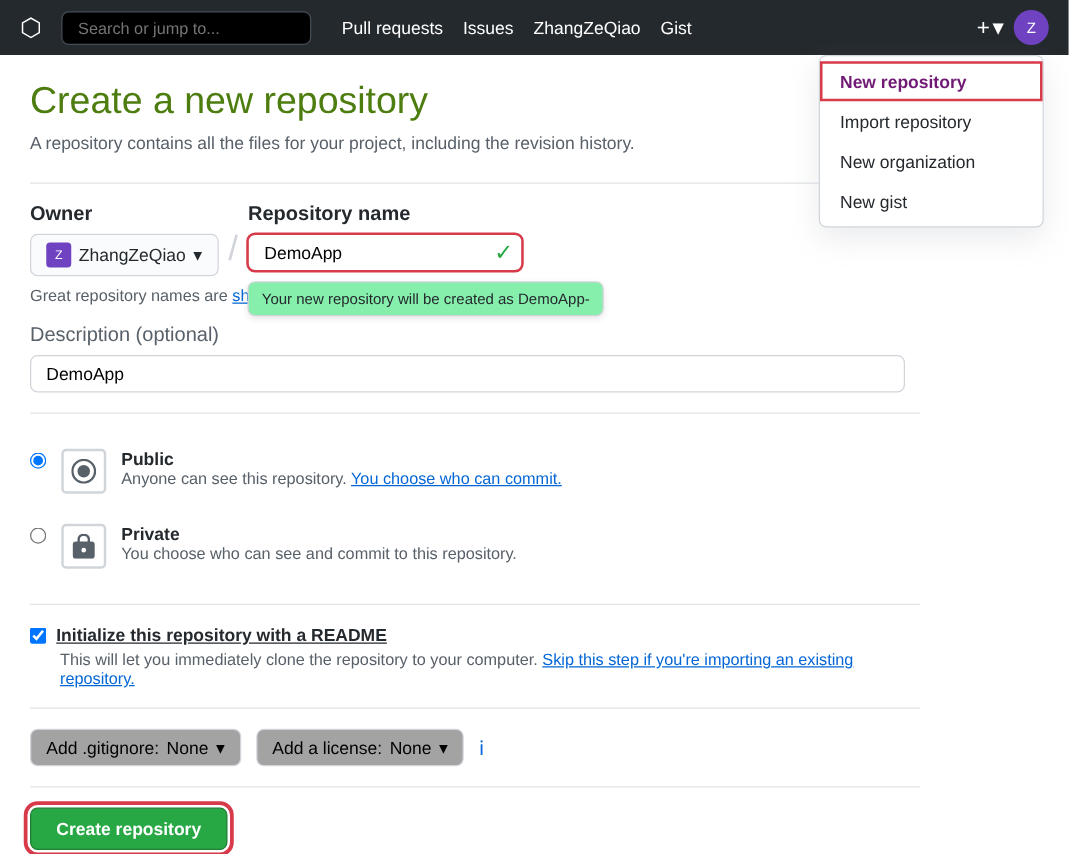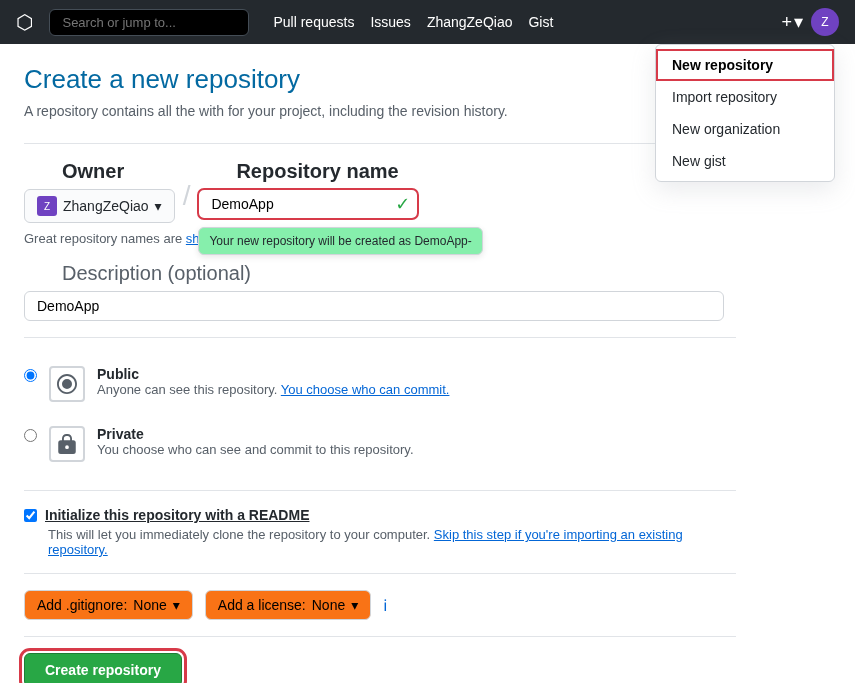--- a/index.html
+++ b/index.html
@@ -87,33 +87,33 @@
       padding: 8px 16px;
       color: #24292e;
       text-decoration: none;
       font-size: 14px;
       cursor: pointer;
     }
     .dropdown-item.highlighted {
       outline: 2px solid #d73a49;
       outline-offset: -2px;
       font-weight: 600;
-      color: #000000;
+      color: #701a75;
     }
 
     
     .main-content {
       padding: 20px 24px;
       max-width: 760px;
     }
 
     .page-title {
-      font-size: 26px;
+      font-size: 30px;
       font-weight: 300;
-      color: #0369a1;
+      color: #4d7c0f;
       margin-bottom: 8px;
     }
     .page-subtitle {
       font-size: 14px;
       color: #586069;
       margin-bottom: 24px;
     }
 
     .divider {
       border: none;
@@ -127,23 +127,22 @@
       align-items: flex-start;
       gap: 8px;
       margin-bottom: 8px;
     }
     .form-group {
       display: flex;
       flex-direction: column;
     }
     .form-label {
       font-weight: 600;
-      font-size: 20px;
+      font-size: 16px;
       margin-bottom: 6px;
-      margin-left: 38px;
     }
     .form-label span {
       font-weight: 400;
       color: #586069;
     }
 
     .owner-select {
       display: flex;
       align-items: center;
       border: 1px solid #d1d5da;
@@ -296,21 +295,21 @@
       gap: 12px;
       margin: 16px 0;
     }
     .select-btn {
       display: flex;
       align-items: center;
       gap: 6px;
       border: 1px solid #d1d5da;
       border-radius: 6px;
       padding: 6px 12px;
-      background: #f97316;
+      background: #a3a3a3;
       font-size: 14px;
       cursor: pointer;
     }
     .info-icon {
       color: #0366d6;
       font-size: 16px;
       cursor: pointer;
     }
 
     
@@ -353,21 +352,21 @@
 
 <div class="dropdown-menu">
   <a class="dropdown-item highlighted">New repository</a>
   <a class="dropdown-item">Import repository</a>
   <a class="dropdown-item">New organization</a>
   <a class="dropdown-item">New gist</a>
 </div>
 
 <div class="main-content">
   <h1 class="page-title">Create a new repository</h1>
-  <p class="page-subtitle">A repository contains all the with for your project, including the revision history.</p>
+  <p class="page-subtitle">A repository contains all the files for your project, including the revision history.</p>
   <hr class="divider">
 
   <div class="form-row">
     <div class="form-group">
       <label class="form-label">Owner</label>
       <div class="owner-select">
         <div class="owner-avatar">Z</div>
         <span>ZhangZeQiao</span>
         <span>▾</span>
       </div>

